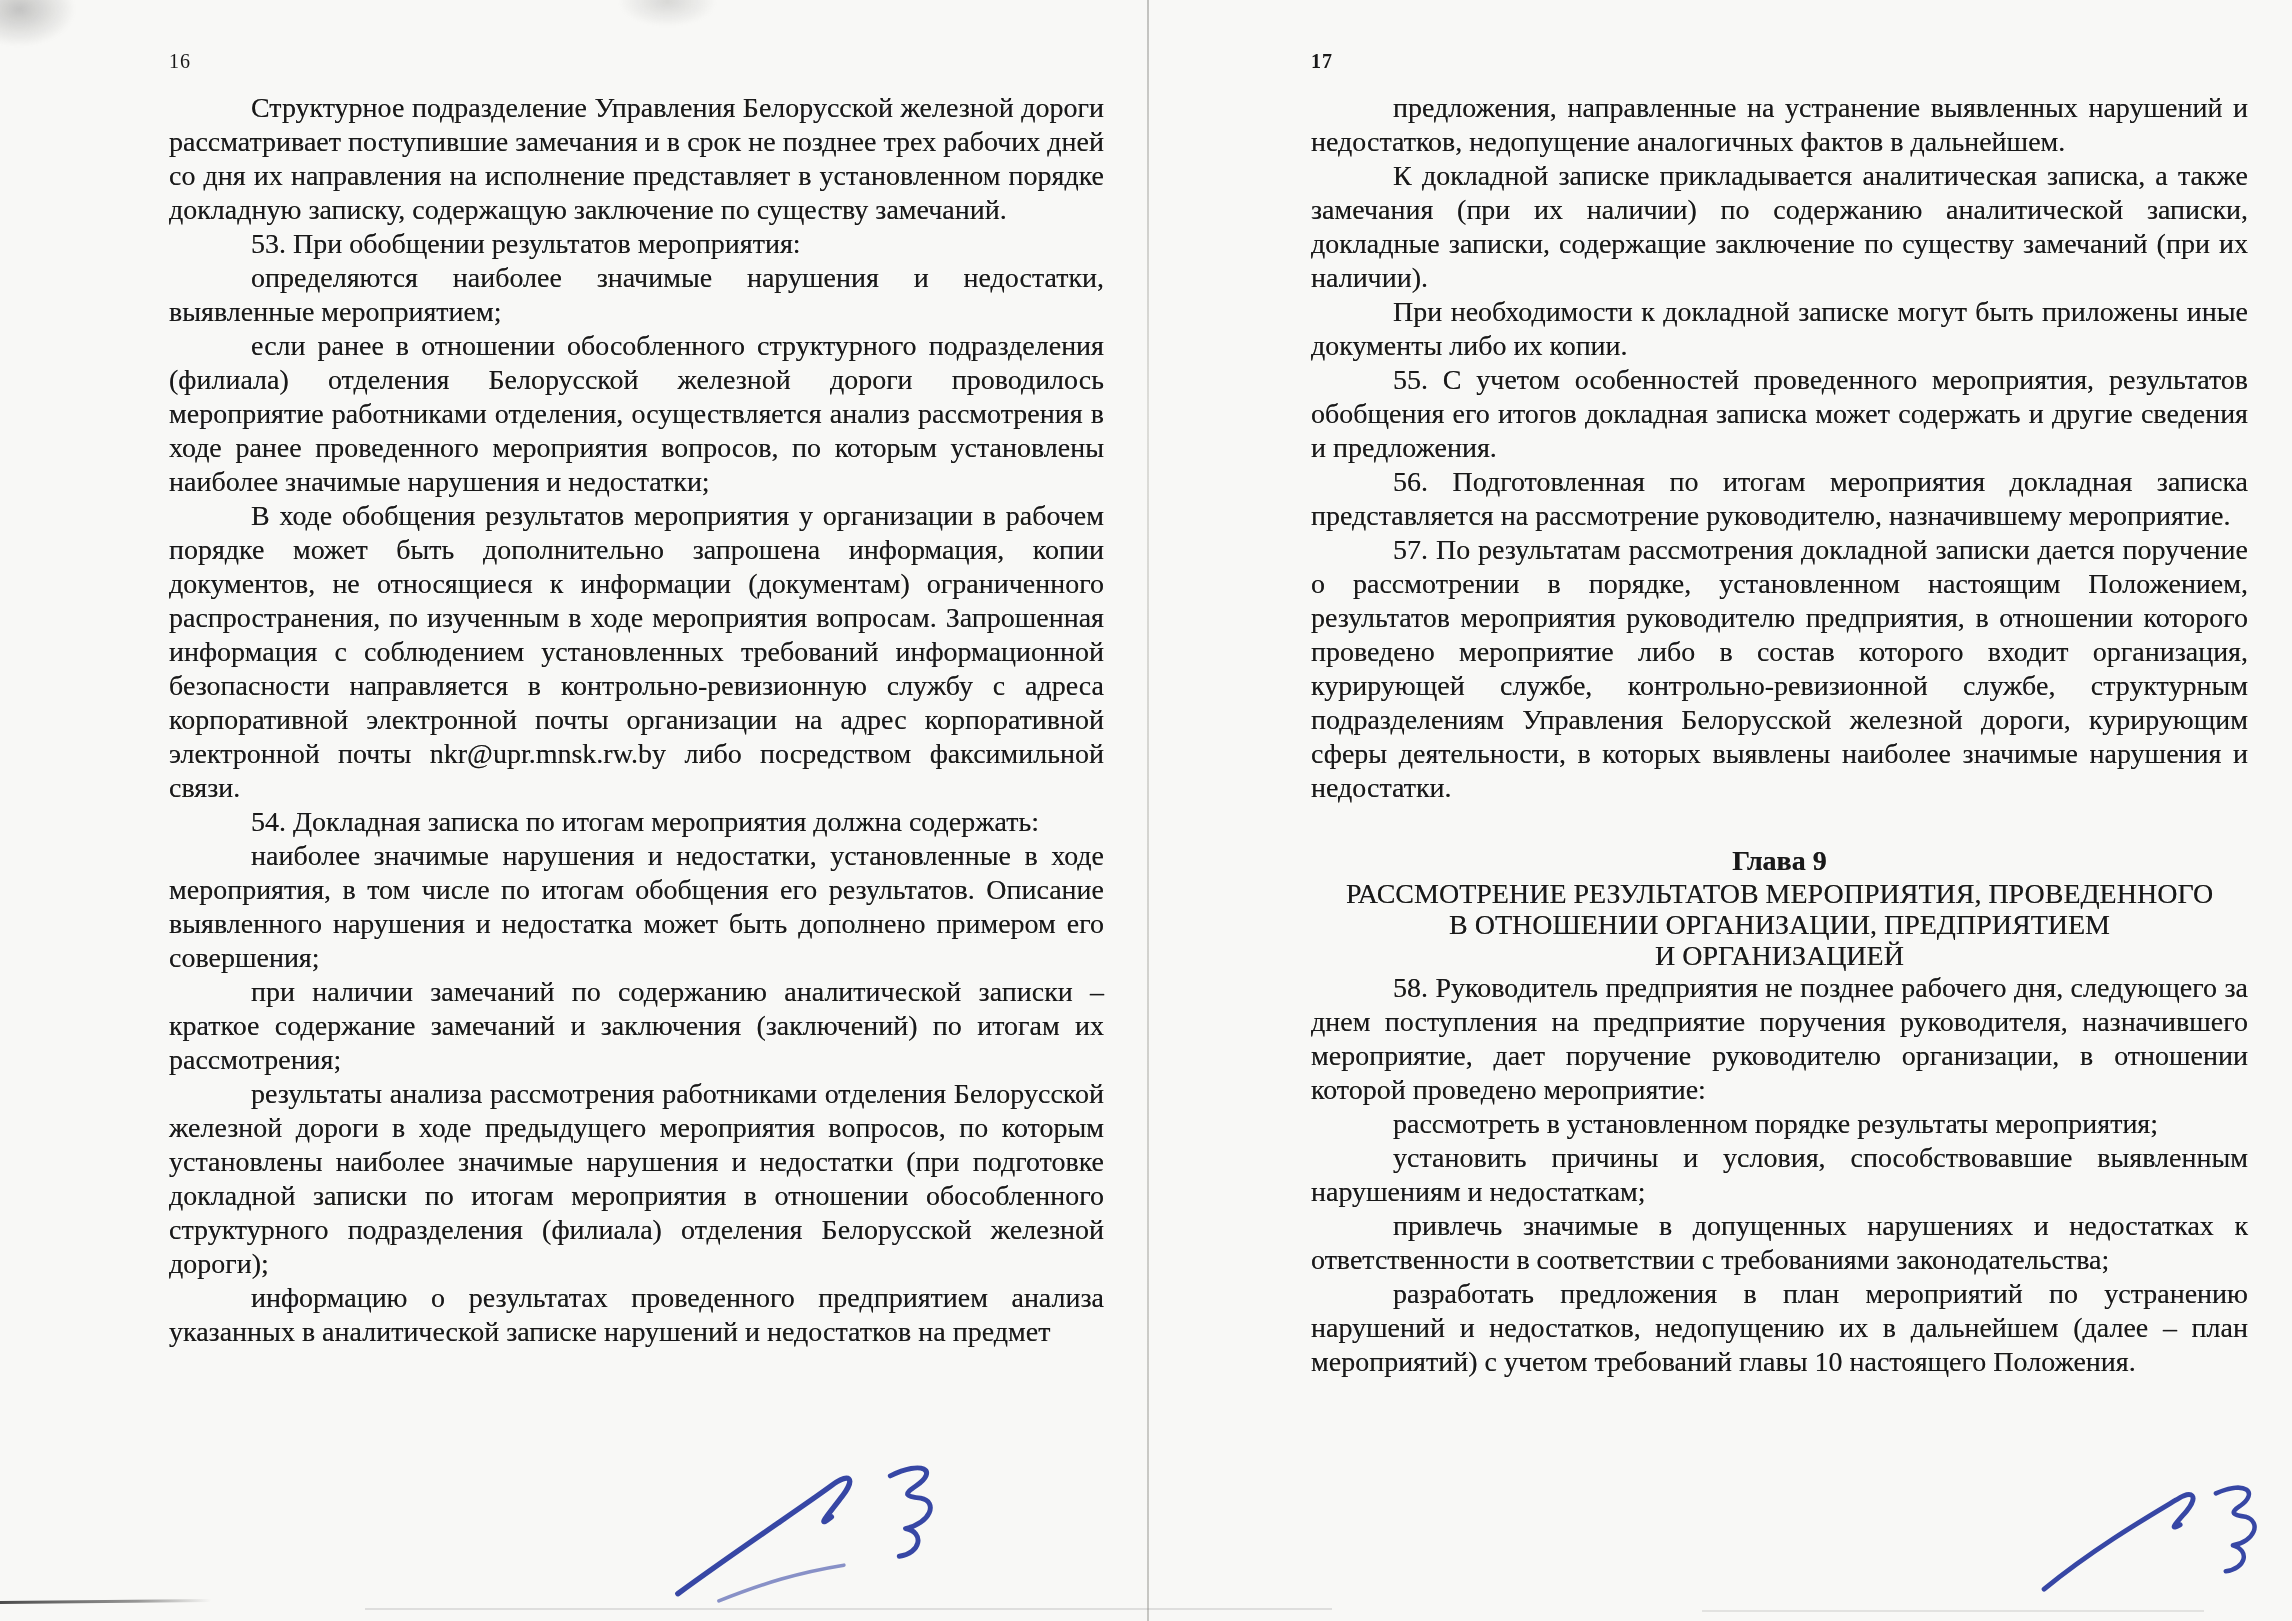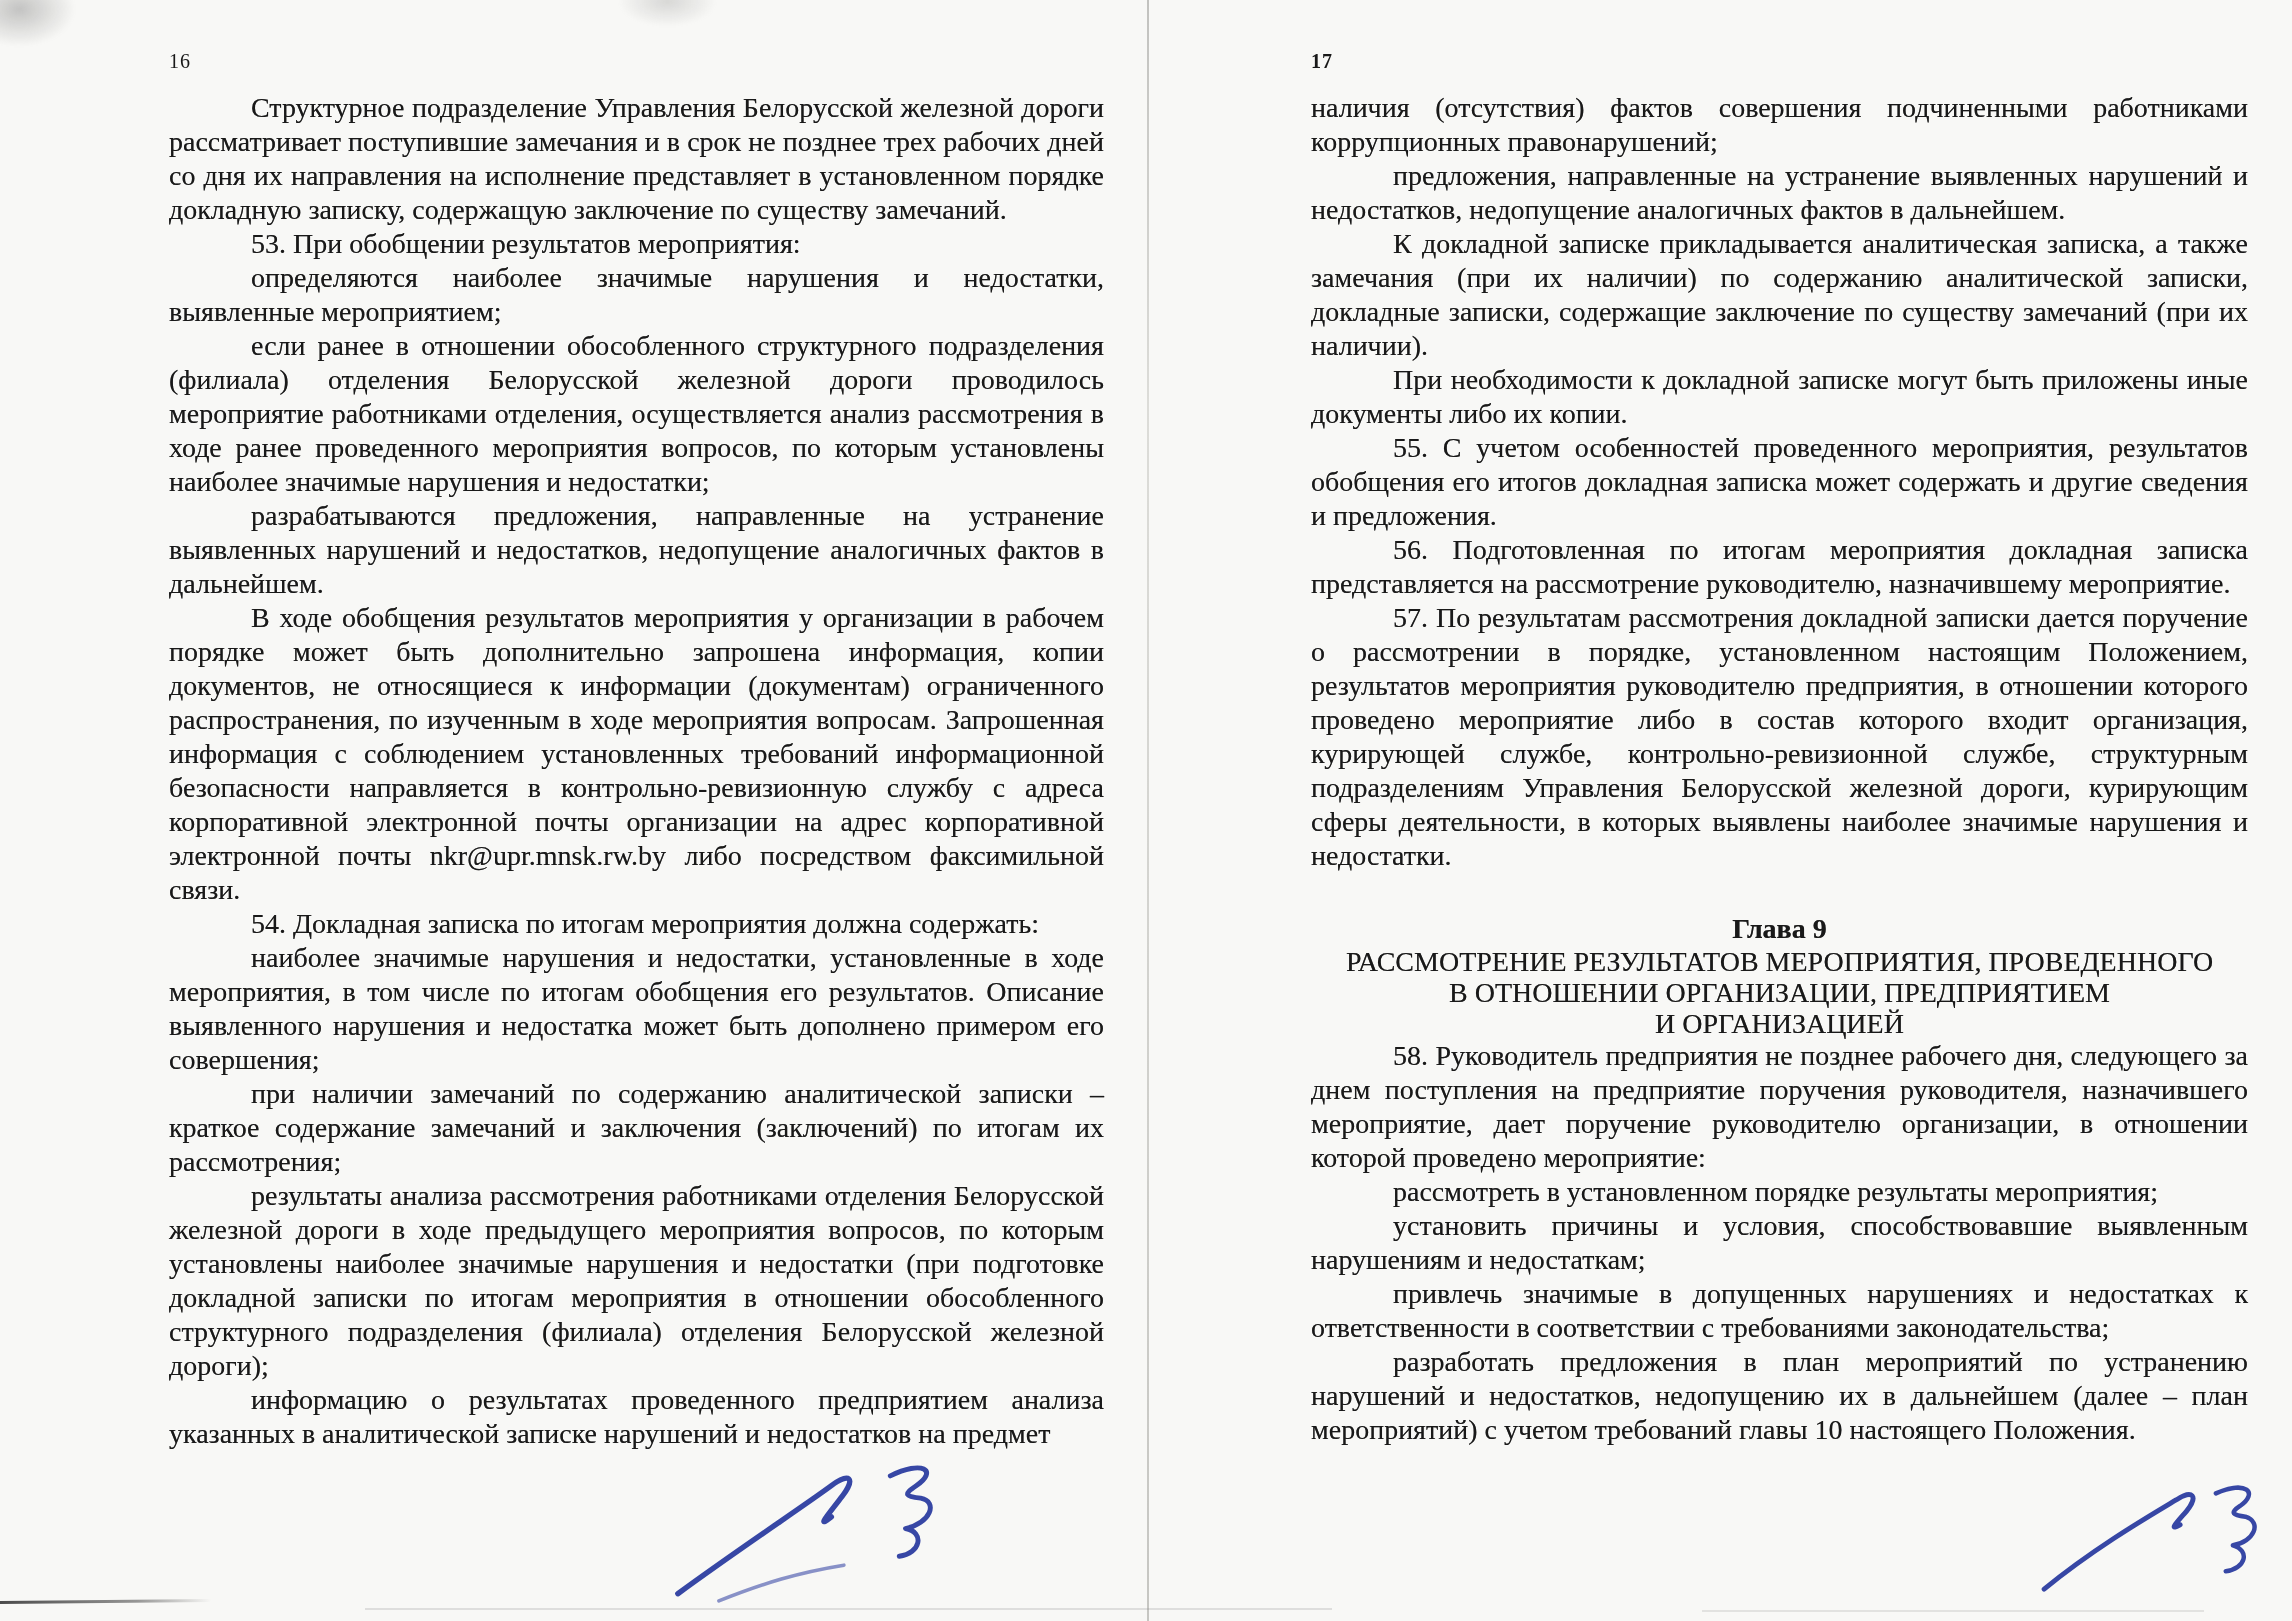--- a/index.html
+++ b/index.html
@@ -94,39 +94,37 @@
 
 <div class="scan">
 
   <div class="page page-left">
     <div class="pagenum">16</div>
     <div class="textcol">
         <p class="para">Структурное подразделение Управления Белорусской железной дороги рассматривает поступившие замечания и в срок не позднее трех рабочих дней со дня их направления на исполнение представляет в установленном порядке докладную записку, содержащую заключение по существу замечаний.</p>
         <p class="para">53. При обобщении результатов мероприятия:</p>
         <p class="para">определяются наиболее значимые нарушения и недостатки, выявленные мероприятием;</p>
         <p class="para">если ранее в отношении обособленного структурного подразделения (филиала) отделения Белорусской железной дороги проводилось мероприятие работниками отделения, осуществляется анализ рассмотрения в ходе ранее проведенного мероприятия вопросов, по которым установлены наиболее значимые нарушения и недостатки;</p>
-        <p class="para">разрабатываются предложения, направленные на устранение выявленных нарушений и недостатков, недопущение аналогичных фактов в дальнейшем.</p>
         <p class="para">В ходе обобщения результатов мероприятия у организации в рабочем порядке может быть дополнительно запрошена информация, копии документов, не относящиеся к информации (документам) ограниченного распространения, по изученным в ходе мероприятия вопросам. Запрошенная информация с соблюдением установленных требований информационной безопасности направляется в контрольно-ревизионную службу с адреса корпоративной электронной почты организации на адрес корпоративной электронной почты nkr@upr.mnsk.rw.by либо посредством факсимильной связи.</p>
         <p class="para">54. Докладная записка по итогам мероприятия должна содержать:</p>
         <p class="para">наиболее значимые нарушения и недостатки, установленные в ходе мероприятия, в том числе по итогам обобщения его результатов. Описание выявленного нарушения и недостатка может быть дополнено примером его совершения;</p>
         <p class="para">при наличии замечаний по содержанию аналитической записки – краткое содержание замечаний и заключения (заключений) по итогам их рассмотрения;</p>
         <p class="para">результаты анализа рассмотрения работниками отделения Белорусской железной дороги в ходе предыдущего мероприятия вопросов, по которым установлены наиболее значимые нарушения и недостатки (при подготовке докладной записки по итогам мероприятия в отношении обособленного структурного подразделения (филиала) отделения Белорусской железной дороги);</p>
         <p class="para">информацию о результатах проведенного предприятием анализа указанных в аналитической записке нарушений и недостатков на предмет</p>
       </div>
     <svg class="sig sig-left" width="331" height="150" viewBox="0 0 370 168">
       <path d="M 14 152 C 88 98, 152 56, 186 31 C 206 16, 214 22, 198 43 C 182 64, 168 80, 186 66" stroke="#2c3da0" stroke-width="6" opacity="0.95"></path>
       <path d="M 252 20 C 288 2, 306 14, 281 31 C 266 41, 269 43, 286 45 C 306 49, 297 73, 269 79 C 291 83, 286 107, 262 110" stroke="#2c3da0" stroke-width="5.5" opacity="0.95"></path>
       <path d="M 60 160 C 110 140, 150 128, 200 120" stroke="#2c3da0" stroke-width="4" opacity="0.55"></path>
     </svg>
   </div>
 
   <div class="page page-right">
     <div class="pagenum">17</div>
     <div class="textcol">
-        <p class="para cont">наличия (отсутствия) фактов совершения подчиненными работниками коррупционных правонарушений;</p>
         <p class="para">предложения, направленные на устранение выявленных нарушений и недостатков, недопущение аналогичных фактов в дальнейшем.</p>
         <p class="para">К докладной записке прикладывается аналитическая записка, а также замечания (при их наличии) по содержанию аналитической записки, докладные записки, содержащие заключение по существу замечаний (при их наличии).</p>
         <p class="para">При необходимости к докладной записке могут быть приложены иные документы либо их копии.</p>
         <p class="para">55. С учетом особенностей проведенного мероприятия, результатов обобщения его итогов докладная записка может содержать и другие сведения и предложения.</p>
         <p class="para">56. Подготовленная по итогам мероприятия докладная записка представляется на рассмотрение руководителю, назначившему мероприятие.</p>
         <p class="para">57. По результатам рассмотрения докладной записки дается поручение о рассмотрении в порядке, установленном настоящим Положением, результатов мероприятия руководителю предприятия, в отношении которого проведено мероприятие либо в состав которого входит организация, курирующей службе, контрольно-ревизионной службе, структурным подразделениям Управления Белорусской железной дороги, курирующим сферы деятельности, в которых выявлены наиболее значимые нарушения и недостатки.</p>
         <p class="para chapter-label">Глава 9</p>
         <p class="para chapter-title">РАССМОТРЕНИЕ РЕЗУЛЬТАТОВ МЕРОПРИЯТИЯ, ПРОВЕДЕННОГО<br>В ОТНОШЕНИИ ОРГАНИЗАЦИИ, ПРЕДПРИЯТИЕМ<br>И ОРГАНИЗАЦИЕЙ</p>
         <p class="para">58. Руководитель предприятия не позднее рабочего дня, следующего за днем поступления на предприятие поручения руководителя, назначившего мероприятие, дает поручение руководителю организации, в отношении которой проведено мероприятие:</p>
         <p class="para">рассмотреть в установленном порядке результаты мероприятия;</p>

